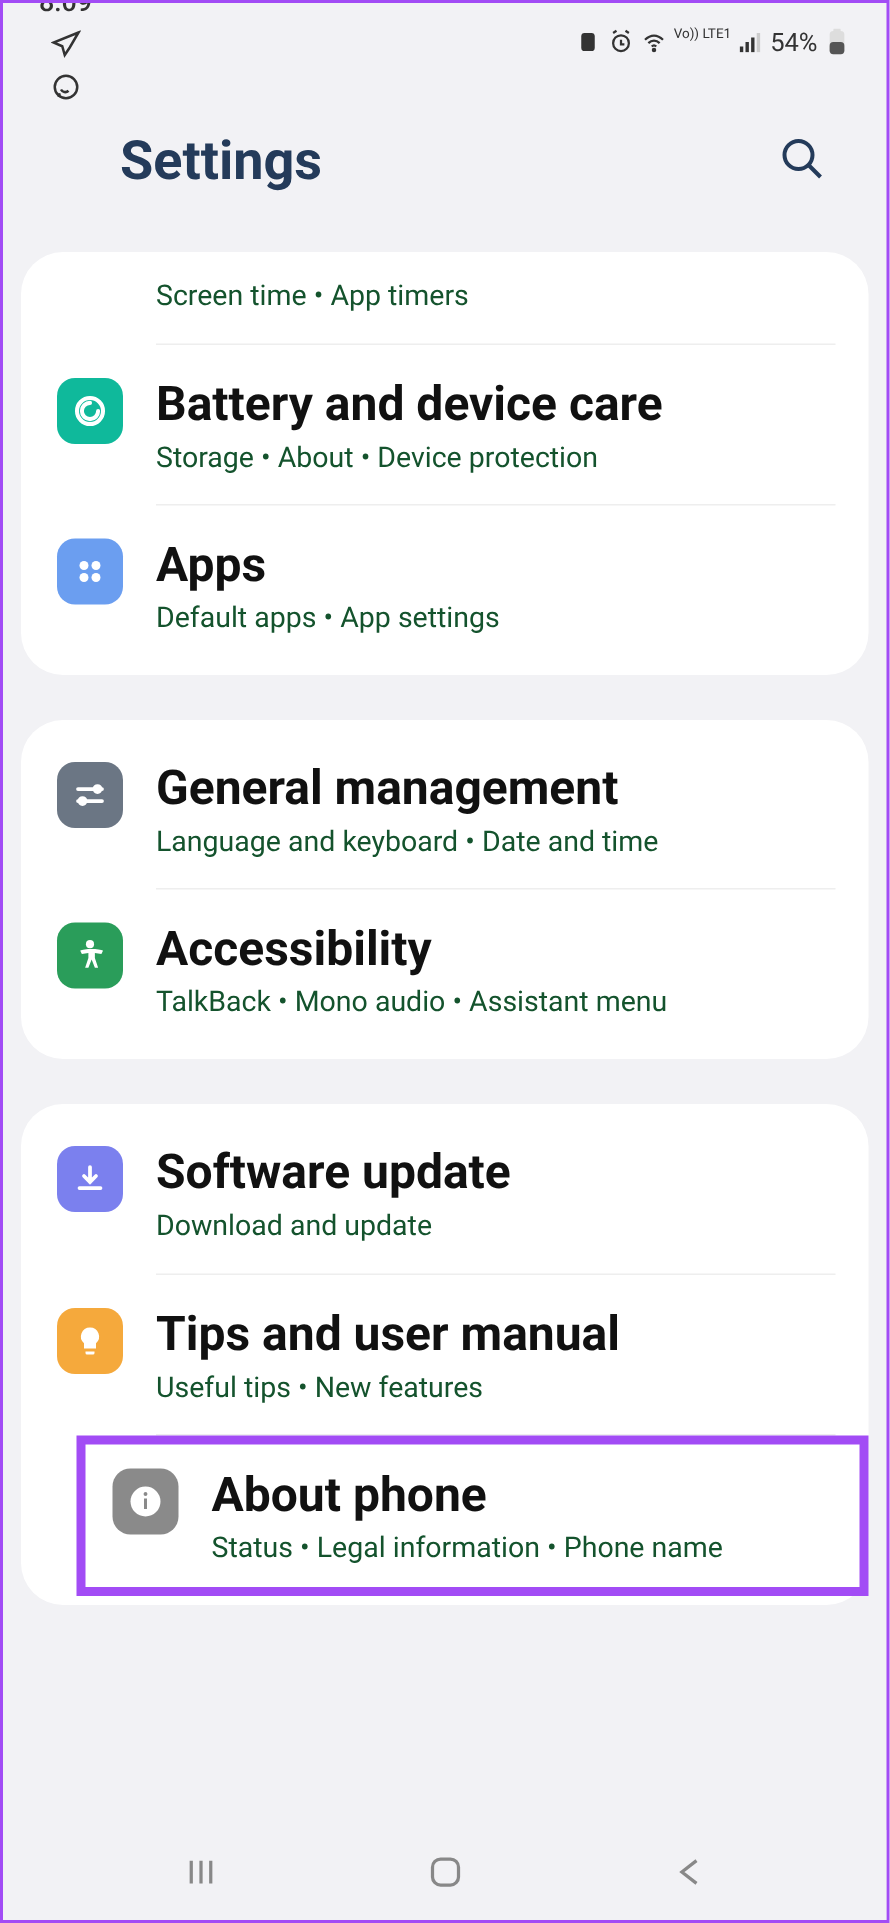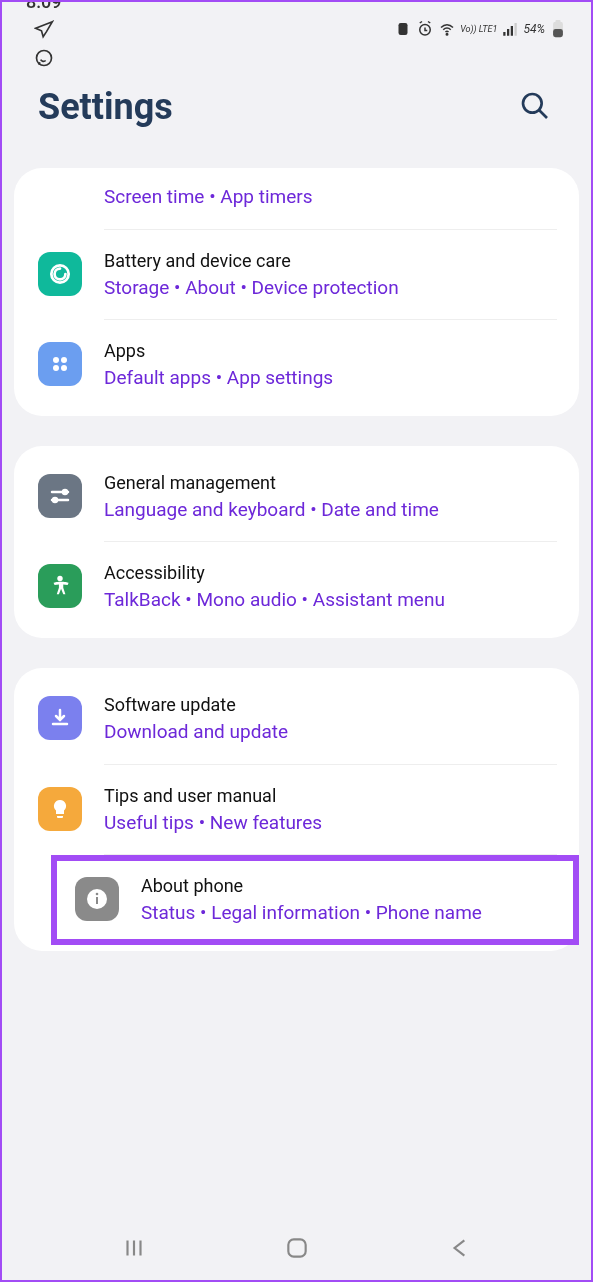--- a/index.html
+++ b/index.html
@@ -15,27 +15,28 @@
   .status-bar {
     display: flex;
     justify-content: space-between;
     align-items: center;
     padding: 10px 24px;
     height: 54px;
     font-size: 18px;
     color: #333;
   }
   .status-left { display: flex; align-items: center; gap: 8px; font-weight: 500; flex-direction: column;}
-  .status-right { display: flex; align-items: center; gap: 4px; font-size: 16px; font-style: italic;}
+  .status-right { display: flex; gap: 4px; font-size: 16px;}
   .status-right svg { width: 18px; height: 18px; }
   .header {
     display: flex;
     justify-content: space-between;
     align-items: center;
-    padding: 30px 40px 40px 36px;
+    padding: 30px 40px 40px 52px;
+    margin-left: 26px;
   }
   .header h1 {
     color: #243b5a;
     font-size: 36px;
     font-weight: 700;
   }
   .search-btn { background: none; border: none; }
   .group {
     background: #fff;
     border-radius: 28px;
@@ -53,28 +54,28 @@
     height: 44px;
     border-radius: 12px;
     flex-shrink: 0;
     display: flex;
     align-items: center;
     justify-content: center;
     margin-top: 4px;
   }
   .row-text { flex: 1; padding-top: 2px;}
   .row-title {
-    font-size: 18px;
+    font-size: 32px;
     color: #111;
-    font-weight: 400;
+    font-weight: 700;
     margin-bottom: 4px;
   }
   .row-sub {
     font-size: 19px;
-    color: #6d28d9;
+    color: #14532d;
     line-height: 1.4;
   }
   .divider {
     height: 1px;
     background: #eee;
     margin-left: 90px;
     margin-right: 22px;
   }
   .no-icon-row { padding-left: 90px; }
   .highlight {
@@ -87,21 +88,21 @@
     bottom: 0;
     left: 0; right: 0;
     height: 60px;
     display: flex;
     justify-content: space-around;
     align-items: center;
     background: #f2f2f5;
     padding: 0 50px;
   }
   .nav-bar div { color: #888; }
-  .batt-text { font-size: 12px; }
+  .batt-text { font-size: 17px; }
   .volte { font-size: 9px; line-height: 1; text-align: left; }
 </style>
 </head>
 <body>
 
 <div class="status-bar">
   <div class="status-left">
     <span>8:09</span>
     <svg width="20" height="20" viewBox="0 0 24 24" fill="none" stroke="#333" stroke-width="2">
         <path d="M22 2L2 10l7 3 2 7 4-6 7-12z"></path>

